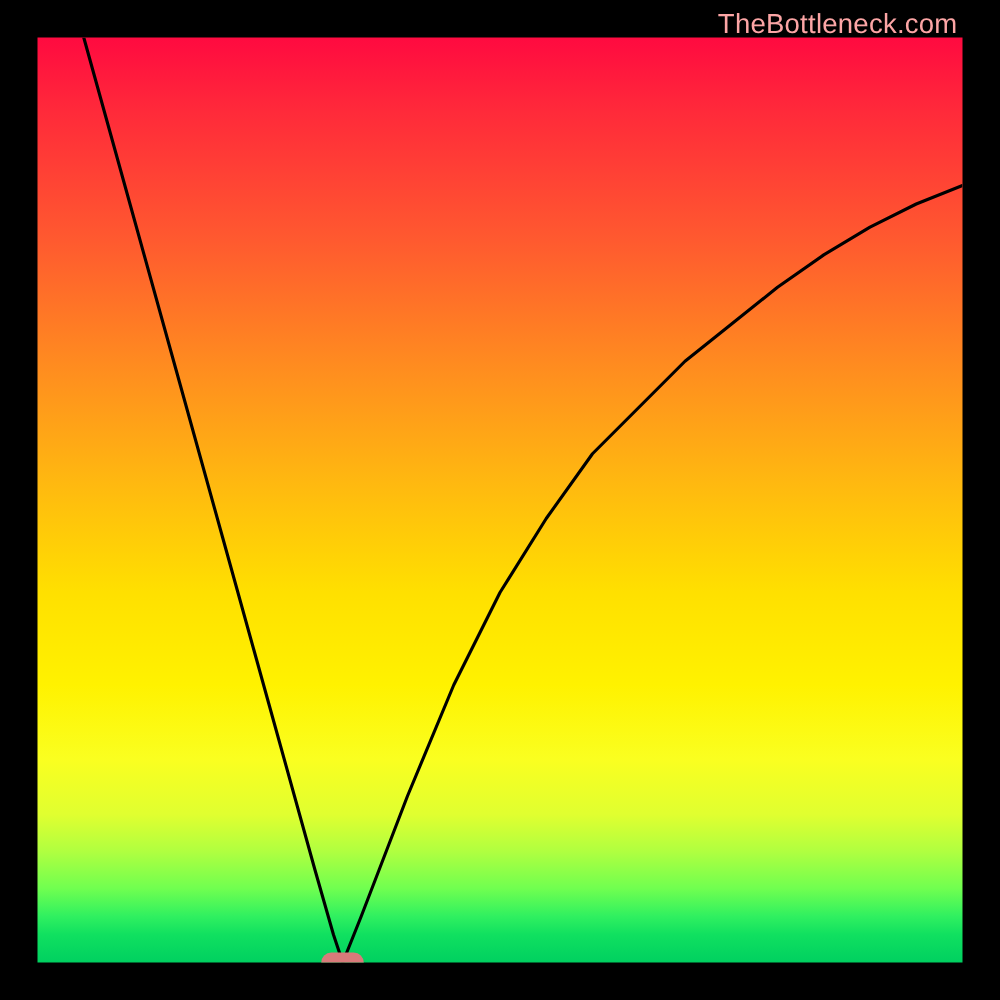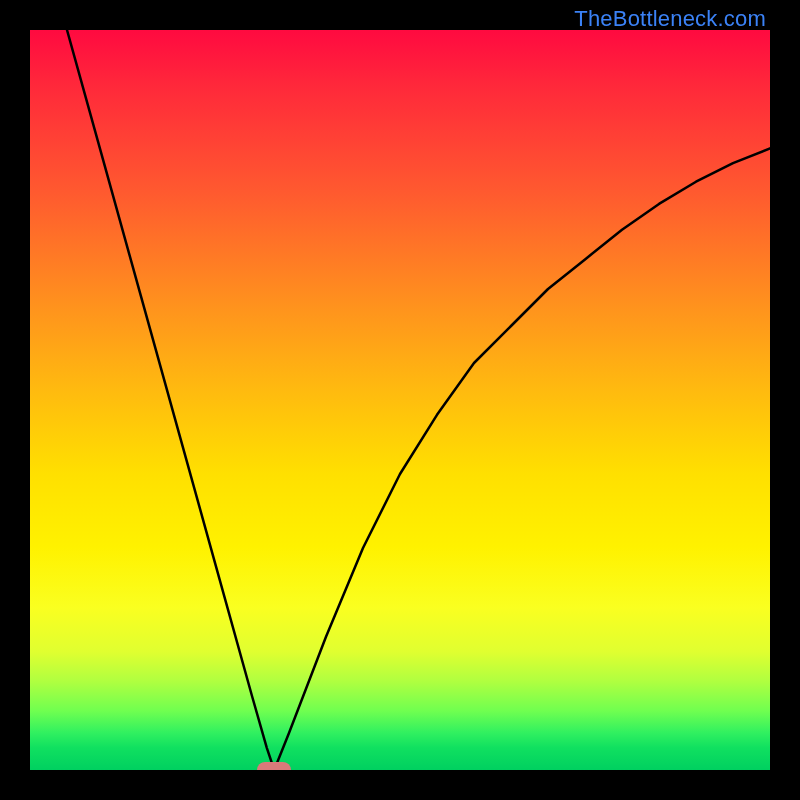--- a/index.html
+++ b/index.html
@@ -33,21 +33,21 @@
       #30f060 95%,
       #10e060 97%,
       #00d060 100%
     );
     overflow: hidden;
   }
   .watermark {
     position: absolute;
     top: 6px;
     right: 34px;
-    color: #3b82f6;
+    color: #fca5a5;
     font-size: 22px;
     font-weight: 500;
     z-index: 5;
     letter-spacing: 0.2px;
   }
   .marker {
     position: absolute;
     width: 34px;
     height: 16px;
     border-radius: 8px;

